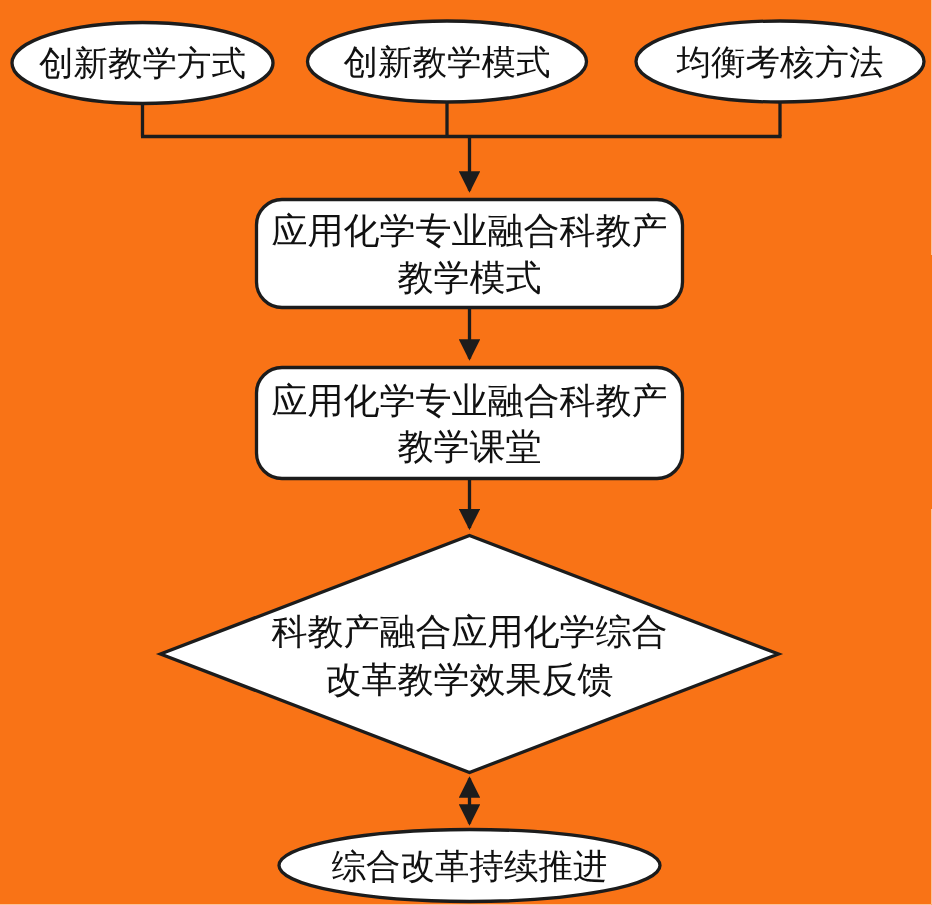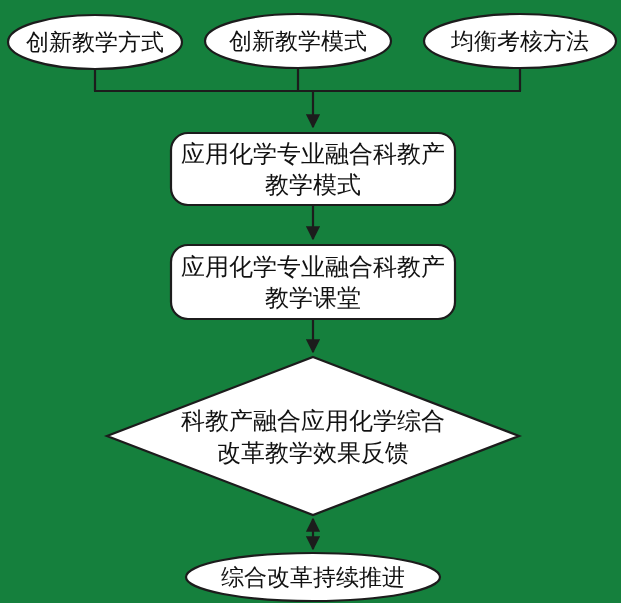--- a/index.html
+++ b/index.html
@@ -3,21 +3,21 @@
 <meta charset="utf-8">
 <style>
   html, body {
     margin: 0;
     padding: 0;
     background: #ffffff;
   }
   .diagram-wrap {
     width: 621px;
     height: 603px;
-    background: #15803d;
+    background: #f97316;
     position: relative;
     overflow: hidden;
   }
   svg { display: block; }
   .shape {
     fill: #ffffff;
     stroke: #1c1c1c;
     stroke-width: 2.2;
   }
   .conn {

